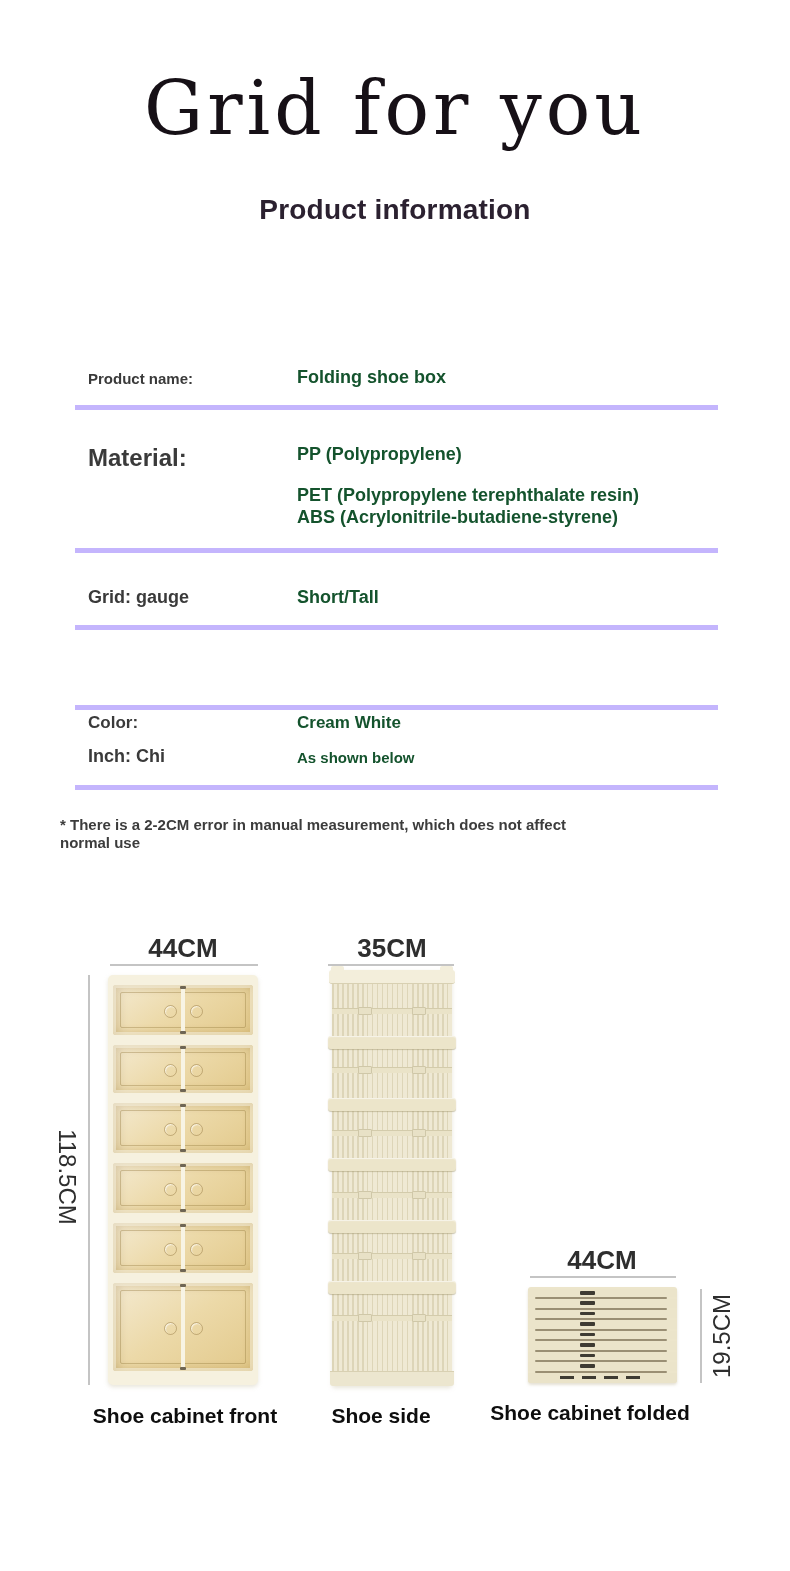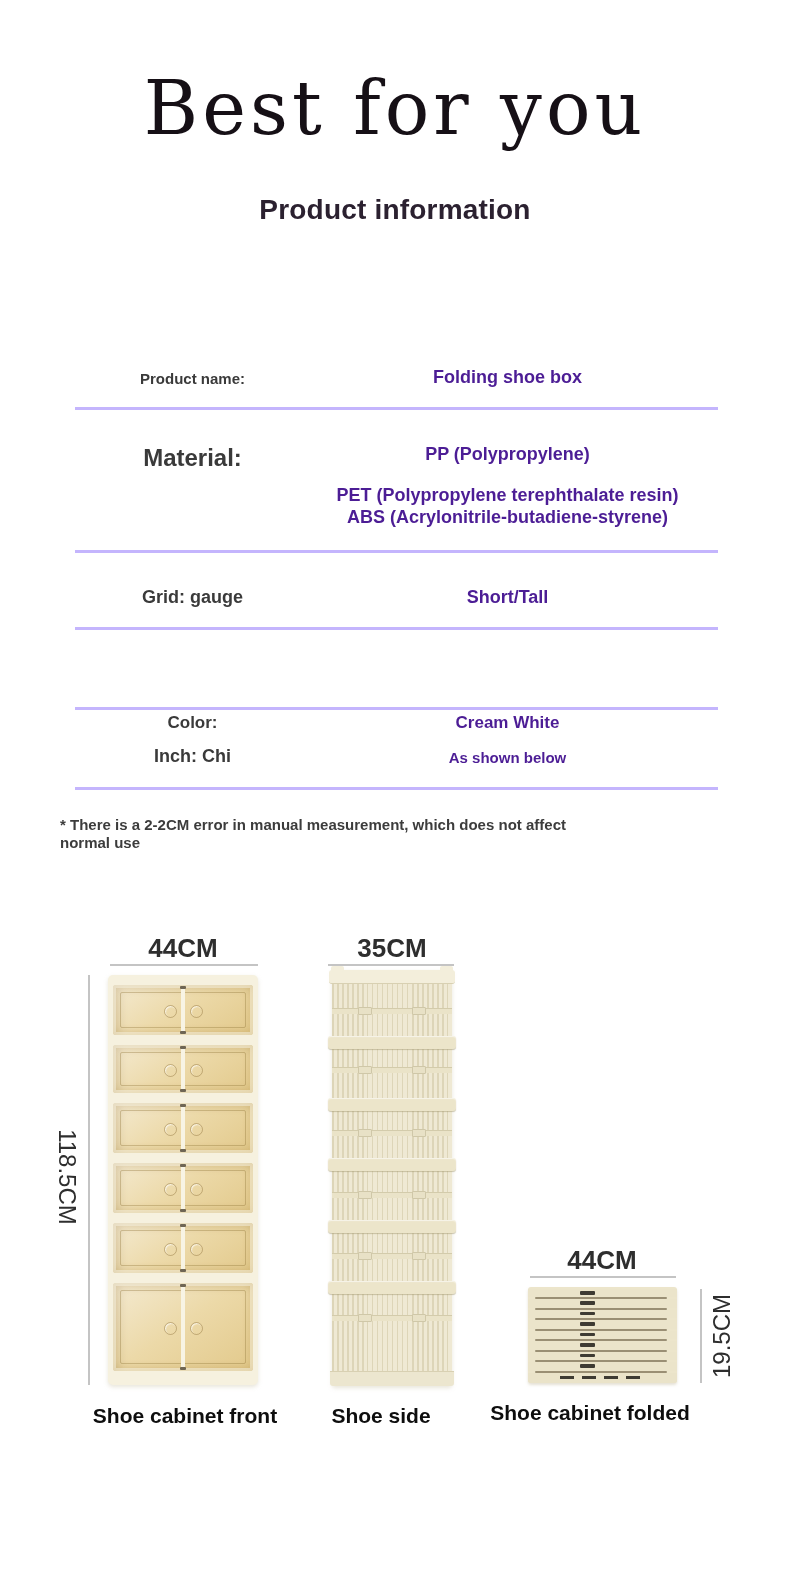--- a/index.html
+++ b/index.html
@@ -8,24 +8,24 @@
 
   
   .brand-title{position:absolute;top:68px;left:0;width:790px;text-align:center;
     font-family:"DejaVu Serif",serif;font-weight:400;font-size:74px;line-height:1.1;
     letter-spacing:4px;color:#161016;}
   .section-title{position:absolute;top:194px;left:0;width:790px;text-align:center;
     font-size:28px;font-weight:700;color:#2b2130;letter-spacing:0.2px;}
 
   
   .spec-table{position:absolute;left:75px;top:352px;width:643px;}
-  .spec-row{display:flex;border-bottom:3px solid #c4b5fd;box-sizing:border-box;text-align:center;}
+  .spec-row{display:flex;border-bottom:5px solid #c4b5fd;box-sizing:border-box;}
   .spec-label{width:222px;box-sizing:border-box;padding-left:13px;
     font-weight:700;color:#3a3a3a;}
-  .spec-value{flex:1;font-weight:700;color:#4c1d95;}
+  .spec-value{flex:1;font-weight:700;color:#14532d;}
   .row-1{height:58px;padding-top:15px;}
   .row-1 .spec-label{font-size:15px;padding-top:3px;}
   .row-1 .spec-value{font-size:18px;}
   .row-2{height:143px;padding-top:34px;}
   .row-2 .spec-label{font-size:24px;}
   .row-2 .spec-value{font-size:18px;}
   .row-2 .value-primary{margin-bottom:19px;}
   .row-2 .value-sub{line-height:22px;}
   .row-3{height:77px;padding-top:34px;}
   .row-3 .spec-label,.row-3 .spec-value{font-size:18px;}
@@ -111,21 +111,21 @@
   .slat-base{position:relative;flex:1.2;background:#eae3c9;}
   .slat-base::before{content:'';position:absolute;left:50%;top:3px;width:86px;height:3px;
     margin-left:-43px;
     background:repeating-linear-gradient(90deg,#3e3b33 0 14px,transparent 14px 22px);}
 </style>
 </head>
 <body>
 
 <div class="page">
 
-  <div class="brand-title">Best for you</div>
+  <div class="brand-title">Grid for you</div>
   <div class="section-title">Product information</div>
 
   <div class="spec-table">
     <div class="spec-row row-1">
       <div class="spec-label">Product name:</div>
       <div class="spec-value">Folding shoe box</div>
     </div>
     <div class="spec-row row-2">
       <div class="spec-label">Material:</div>
       <div class="spec-value">

